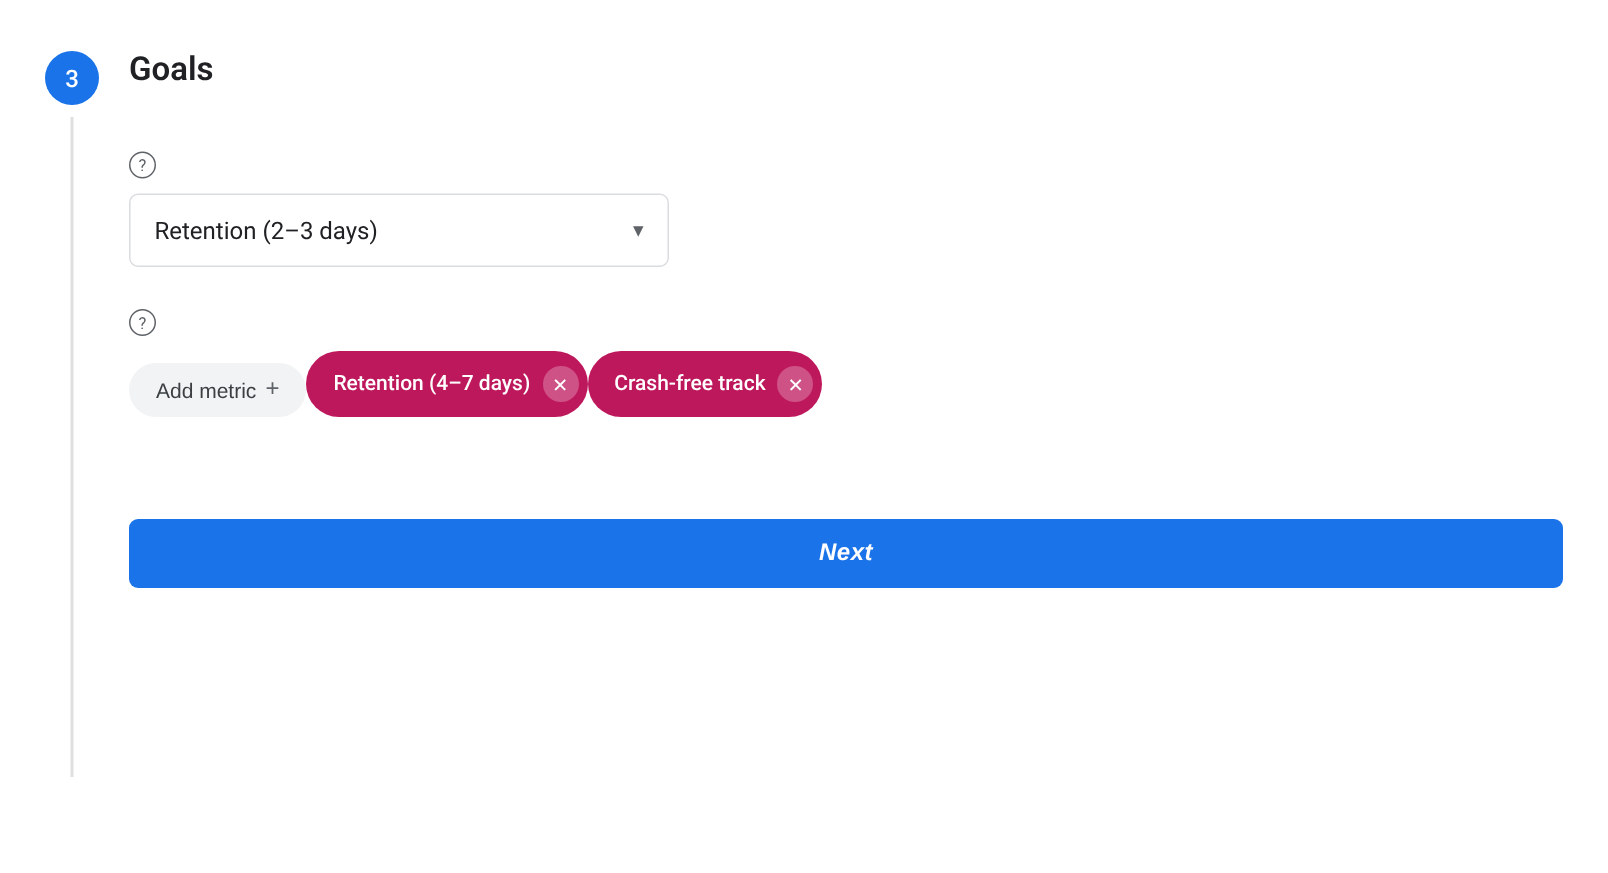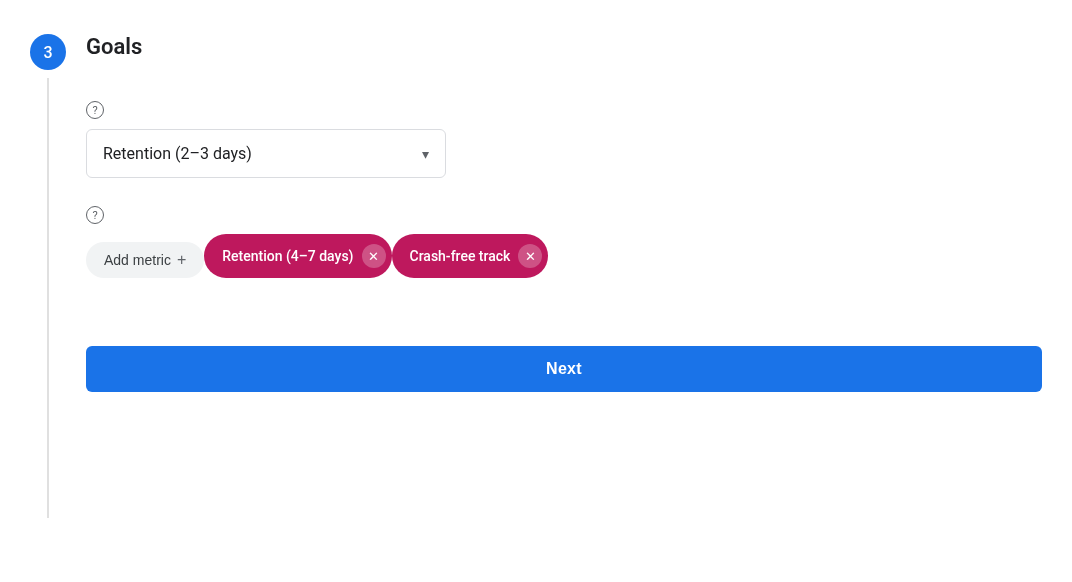--- a/index.html
+++ b/index.html
@@ -179,20 +179,21 @@
       margin-top: 40px;
       padding: 14px 40px;
       background: #1a73e8;
       color: white;
       border: none;
       border-radius: 6px;
       font-size: 16px;
       font-weight: 600;
       cursor: pointer;
       letter-spacing: 0.3px;
+      font-style: italic;
     }
   </style>
 </head>
 <body>
 
 <div class="page-container">
   <div class="step-indicator">
     <div class="step-circle">3</div>
     <div class="step-line"></div>
   </div>

